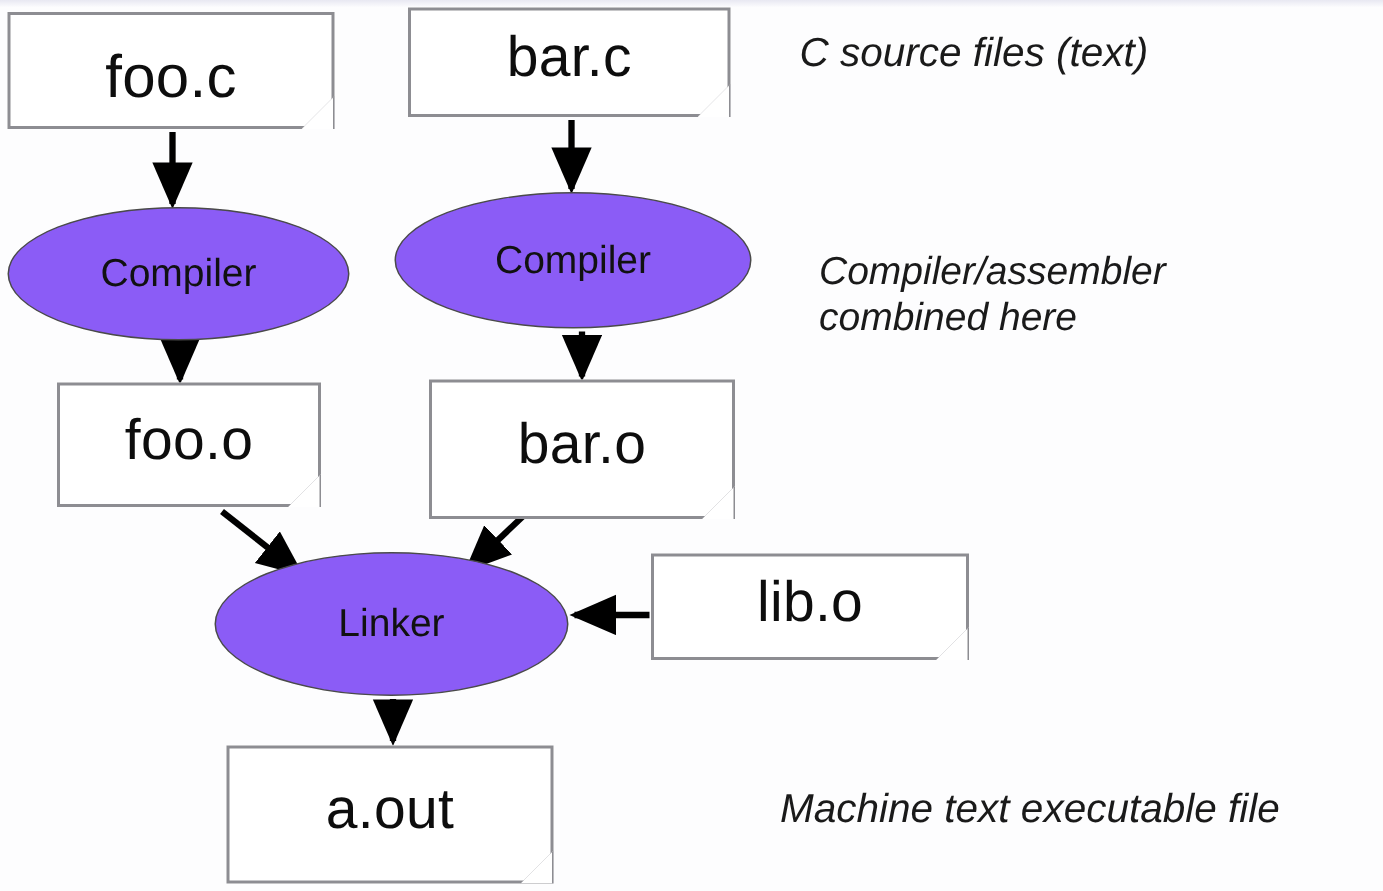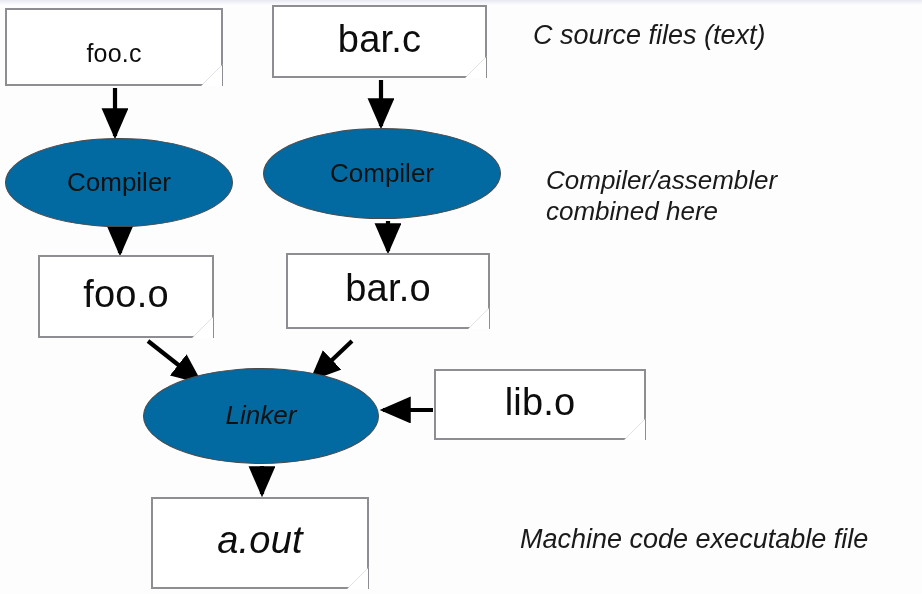--- a/index.html
+++ b/index.html
@@ -63,21 +63,21 @@
     content: "";
     position: absolute;
     right: -1px; bottom: -1px;
     width: 2px; height: 23px;
     background: #8d8d92;
   }
 
   
   .ellipse {
     position: absolute;
-    background: #0369a1;
+    background: #8b5cf6;
     border: 1.6px solid #4a4a4a;
     border-radius: 50%;
     box-sizing: border-box;
     display: flex;
     align-items: center;
     justify-content: center;
   }
   .ellipse .label {
     color: #111111;
     line-height: 1;
@@ -120,21 +120,21 @@
       <line x1="120" y1="229" x2="120" y2="253"></line>
       <line x1="388" y1="221" x2="388" y2="251"></line>
       <line x1="148" y1="341" x2="200" y2="382"></line>
       <line x1="352" y1="341" x2="312" y2="379"></line>
       <line x1="433" y1="410" x2="383" y2="410"></line>
       <line x1="262" y1="466" x2="262" y2="494"></line>
     </g>
   </svg>
 
   <div class="fileBox" style="left:5px; top:8px; width:218px; height:78px;">
-    <span class="label" style="font-size:25px;margin-top:16px;">foo.c</span>
+    <span class="label" style="font-size:40px;margin-top:16px;">foo.c</span>
     <span class="fold"></span>
   </div>
 
   <div class="fileBox" style="left:272px; top:5px; width:215px; height:73px;">
     <span class="label" style="font-size:38px;">bar.c</span>
     <span class="fold"></span>
   </div>
 
   <div class="ellipse" style="left:5px; top:138px; width:228px; height:89px;">
     <span class="label" style="font-size:26px;">Compiler</span>
@@ -142,41 +142,41 @@
 
   <div class="ellipse" style="left:263px; top:128px; width:238px; height:91px;">
     <span class="label" style="font-size:26px;">Compiler</span>
   </div>
 
   <div class="fileBox" style="left:38px; top:255px; width:176px; height:83px;">
     <span class="label" style="font-size:38px;">foo.o</span>
     <span class="fold"></span>
   </div>
 
-  <div class="fileBox" style="left:286px; top:253px; width:204px; height:76px;">
+  <div class="fileBox" style="left:286px; top:253px; width:204px; height:93px;">
     <span class="label" style="font-size:38px;">bar.o</span>
     <span class="fold"></span>
   </div>
 
-  <div class="ellipse" style="left:143px; top:368px; width:236px; height:96px;font-style:italic;">
+  <div class="ellipse" style="left:143px; top:368px; width:236px; height:96px;">
     <span class="label" style="font-size:26px;">Linker</span>
   </div>
 
   <div class="fileBox" style="left:434px; top:369px; width:212px; height:71px;">
     <span class="label" style="font-size:38px;">lib.o</span>
     <span class="fold"></span>
   </div>
 
   <div class="fileBox" style="left:151px; top:497px; width:218px; height:92px;">
-    <span class="label" style="font-size:38px;font-style:italic;">a.out</span>
+    <span class="label" style="font-size:38px;">a.out</span>
     <span class="fold"></span>
   </div>
 
   <div class="annot" style="left:533px; top:20px; font-size:27px;">C source files (text)</div>
 
   <div class="annot" style="left:546px; top:165px; font-size:26px;">Compiler/assembler
 combined here</div>
 
 
 
-  <div class="annot" style="left:520px; top:524px; font-size:27px;">Machine code executable file</div>
+  <div class="annot" style="left:520px; top:524px; font-size:27px;">Machine text executable file</div>
 
 </div>
 
 </body></html>

